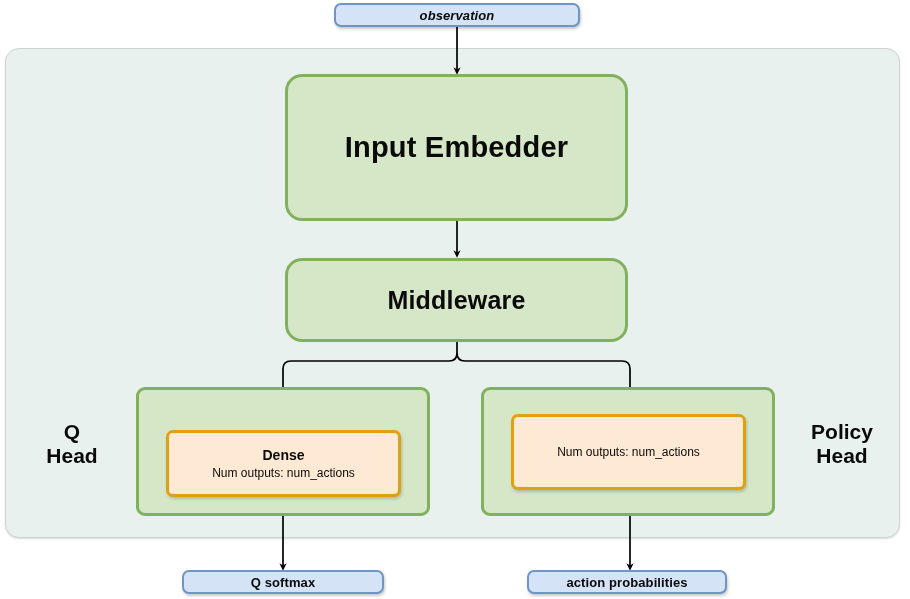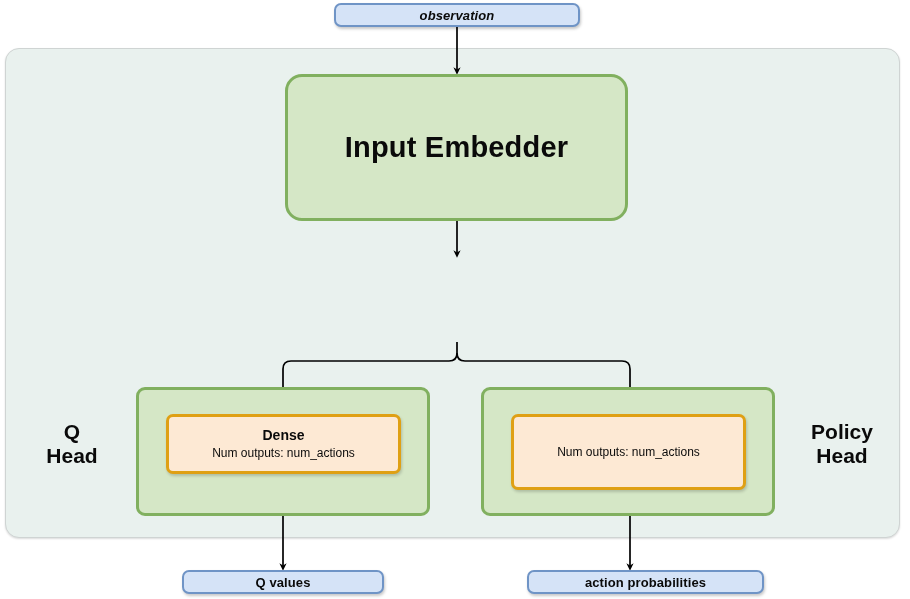--- a/index.html
+++ b/index.html
@@ -150,37 +150,40 @@
   </svg>
 
   <div class="abs io-box italic" style="left:334px; top:3px; width:246px; height:24px;">
     <span>observation</span>
   </div>
 
   <div class="abs green-box" style="left:285px; top:74px; width:343px; height:147px;">
     <div class="gtitle">Input Embedder</div>
   </div>
 
+  <div class="abs green-box mid" style="left:285px; top:258px; width:343px; height:84px;">
+    <div class="gtitle">Middleware</div>
+  </div>
 
   <div class="abs head-group" style="left:136px; top:387px; width:294px; height:129px;"></div>
-  <div class="abs orange-box" style="left:166px; top:414px; width:235px; height:60px;">
+  <div class="abs orange-box" style="left:166px; top:430px; width:235px; height:67px;">
     <div class="o-title">Dense</div>
     <div class="o-sub">Num outputs: num_actions</div>
   </div>
   <div class="abs side-label" style="left:22px; top:420px; width:100px;">Q
 Head</div>
 
   <div class="abs head-group" style="left:481px; top:387px; width:294px; height:129px;"></div>
   <div class="abs orange-box" style="left:511px; top:414px; width:235px; height:76px;">
     <div class="o-sub">Num outputs: num_actions</div>
   </div>
   <div class="abs side-label" style="left:788px; top:420px; width:108px;">Policy
 Head</div>
 
   <div class="abs io-box" style="left:182px; top:570px; width:202px; height:24px;">
-    <span>Q values</span>
+    <span>Q softmax</span>
   </div>
 
-  <div class="abs io-box" style="left:527px; top:570px; width:237px; height:24px;">
+  <div class="abs io-box" style="left:527px; top:570px; width:200px; height:24px;">
     <span>action probabilities</span>
   </div>
 
 </div>
 
 </body></html>

